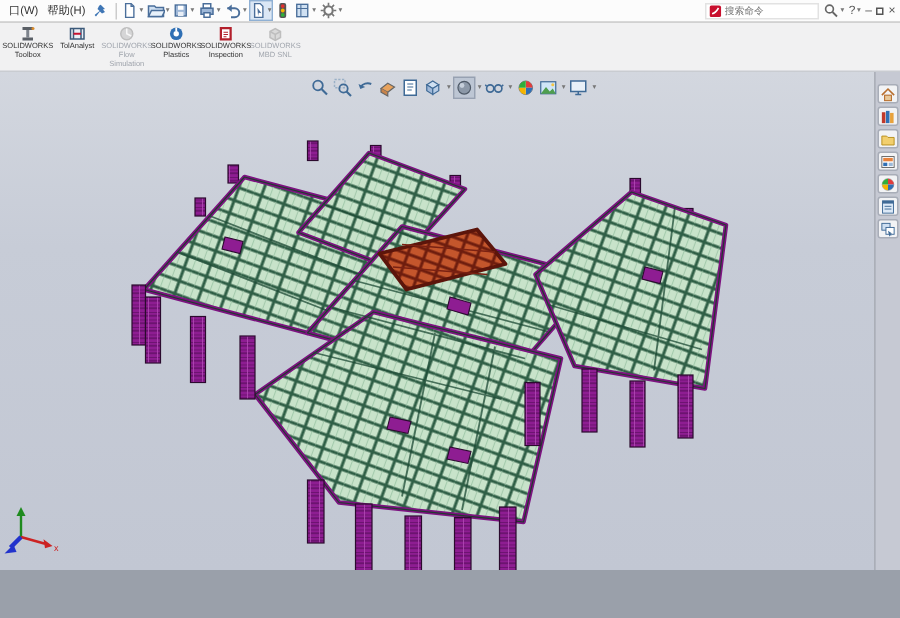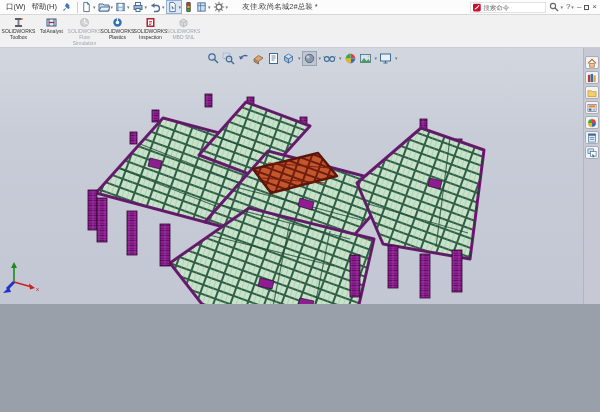--- a/index.html
+++ b/index.html
@@ -1,17 +1,17 @@
 <!DOCTYPE html>
 <html><head>
 <meta charset="utf-8">
 <style>
   html,body{margin:0;padding:0;background:#9aa0aa;}
   *{box-sizing:border-box;font-family:"Liberation Sans",sans-serif;}
-  .window{position:relative;width:600px;height:304px;background:#404040;overflow:hidden;}
+  .window{position:relative;width:600px;height:380px;background:#404040;overflow:hidden;}
 
   
   .titlebar{position:absolute;top:0;left:0;right:0;height:15px;background:#fcfcfc;
     border-bottom:1px solid #d8d8d8;display:flex;align-items:center;padding:0 3px;z-index:30;}
   .menu{font-size:7.5px;color:#333;margin:0 3px;white-space:nowrap;}
   .pin{display:flex;align-items:center;margin:0 3px;}
   .vsep{width:1px;height:11px;background:#ccc;margin:0 3px;}
   .qat{display:flex;align-items:center;gap:2px;}
   .qbtn{display:flex;align-items:center;}
   .qbtn.pressed{background:#dbe7f5;outline:1px solid #8fb0d4;}
@@ -125,21 +125,20 @@
       </span>
       <span class="qbtn">
         <svg width="12" height="12" viewBox="0 0 12 12">
             <circle cx="6" cy="6" r="2.8" fill="none" stroke="#777" stroke-width="1.4"></circle>
             <path d="M6 .8v2M6 9.2v2M.8 6h2M9.2 6h2M2.3 2.3l1.4 1.4M8.3 8.3l1.4 1.4M9.7 2.3L8.3 3.7M3.7 8.3L2.3 9.7" stroke="#777" stroke-width="1.1"></path>
           </svg>
         <span class="dd">▾</span>
       </span>
     </div>
 
-    <span class="doc-title">友佳.欧尚名城2#总装 *</span>
 
     <div class="tright">
       <span class="search">
         <svg width="9" height="9" viewBox="0 0 9 9">
             <rect width="9" height="9" rx="1.5" fill="#c8102e"></rect>
             <path d="M2 6.5c2-.5 3.5-2 5-4.5" stroke="#fff" stroke-width="1.2" fill="none"></path>
           </svg>
         <input placeholder="搜索命令" style="">
       </span>
       <span class="qbtn">

